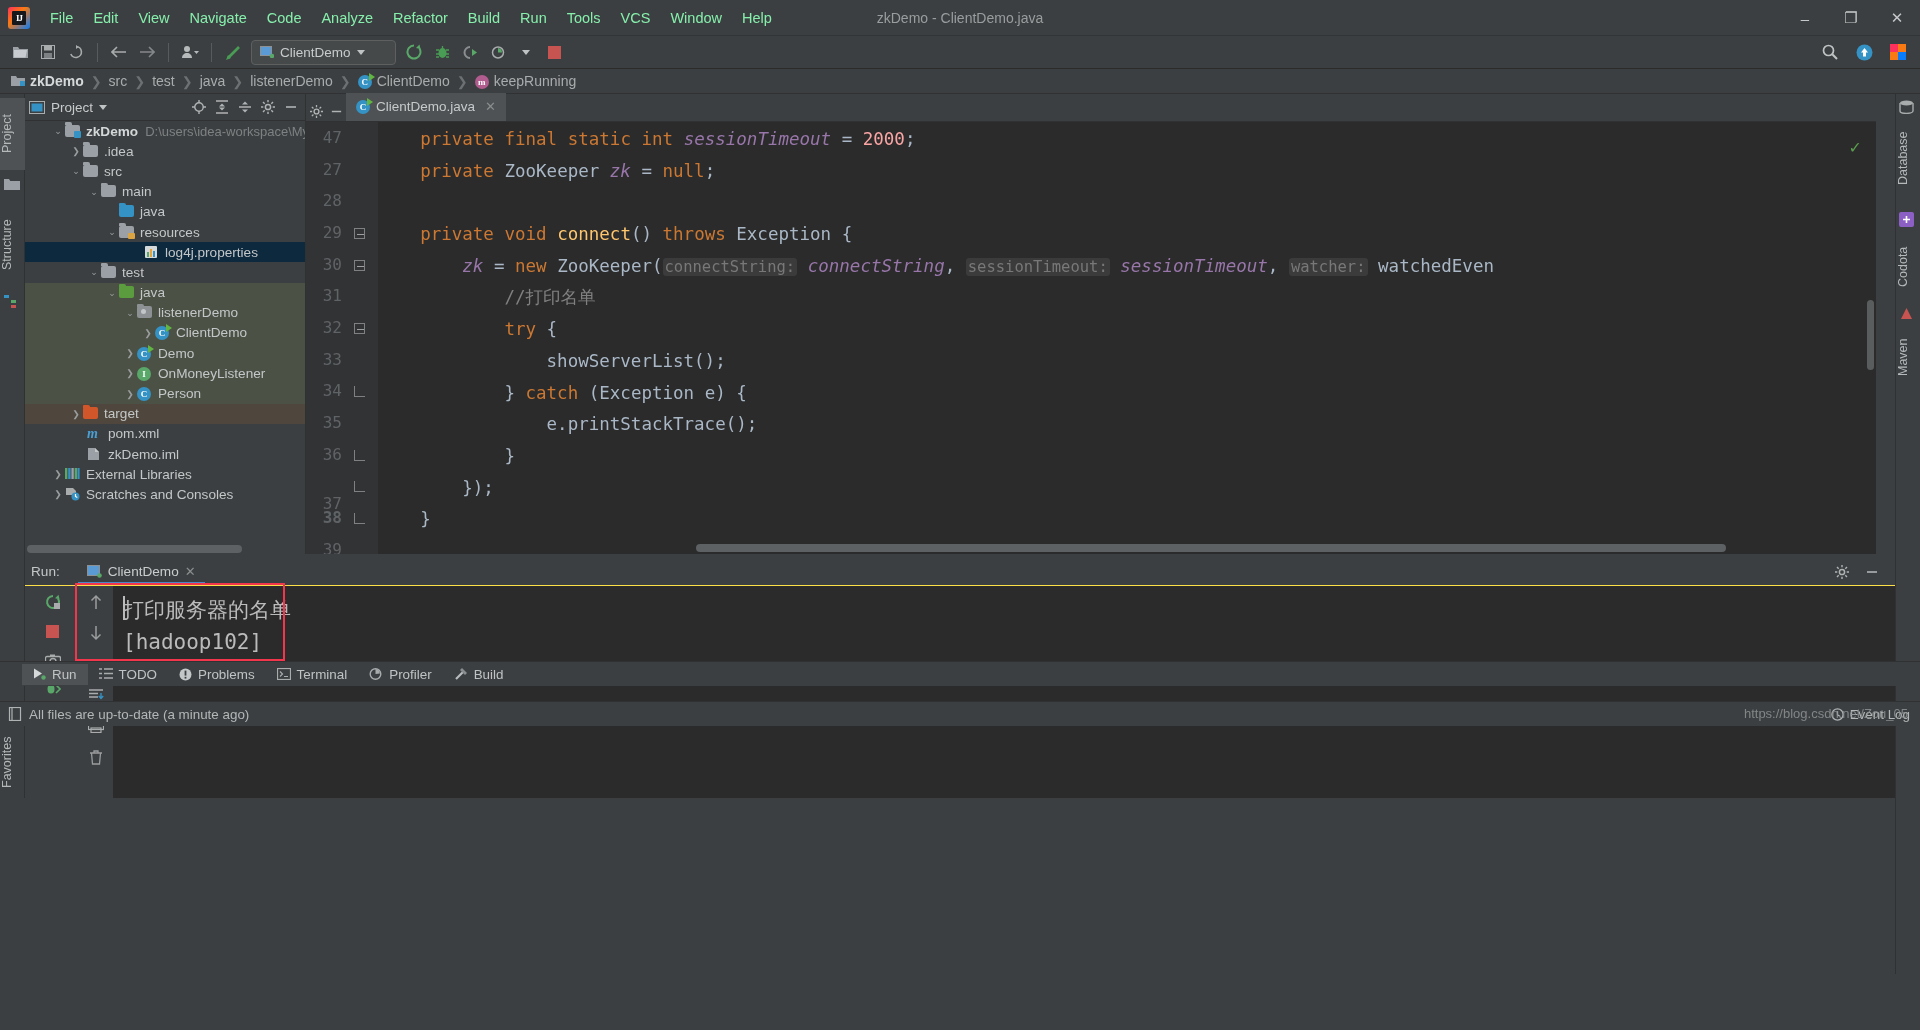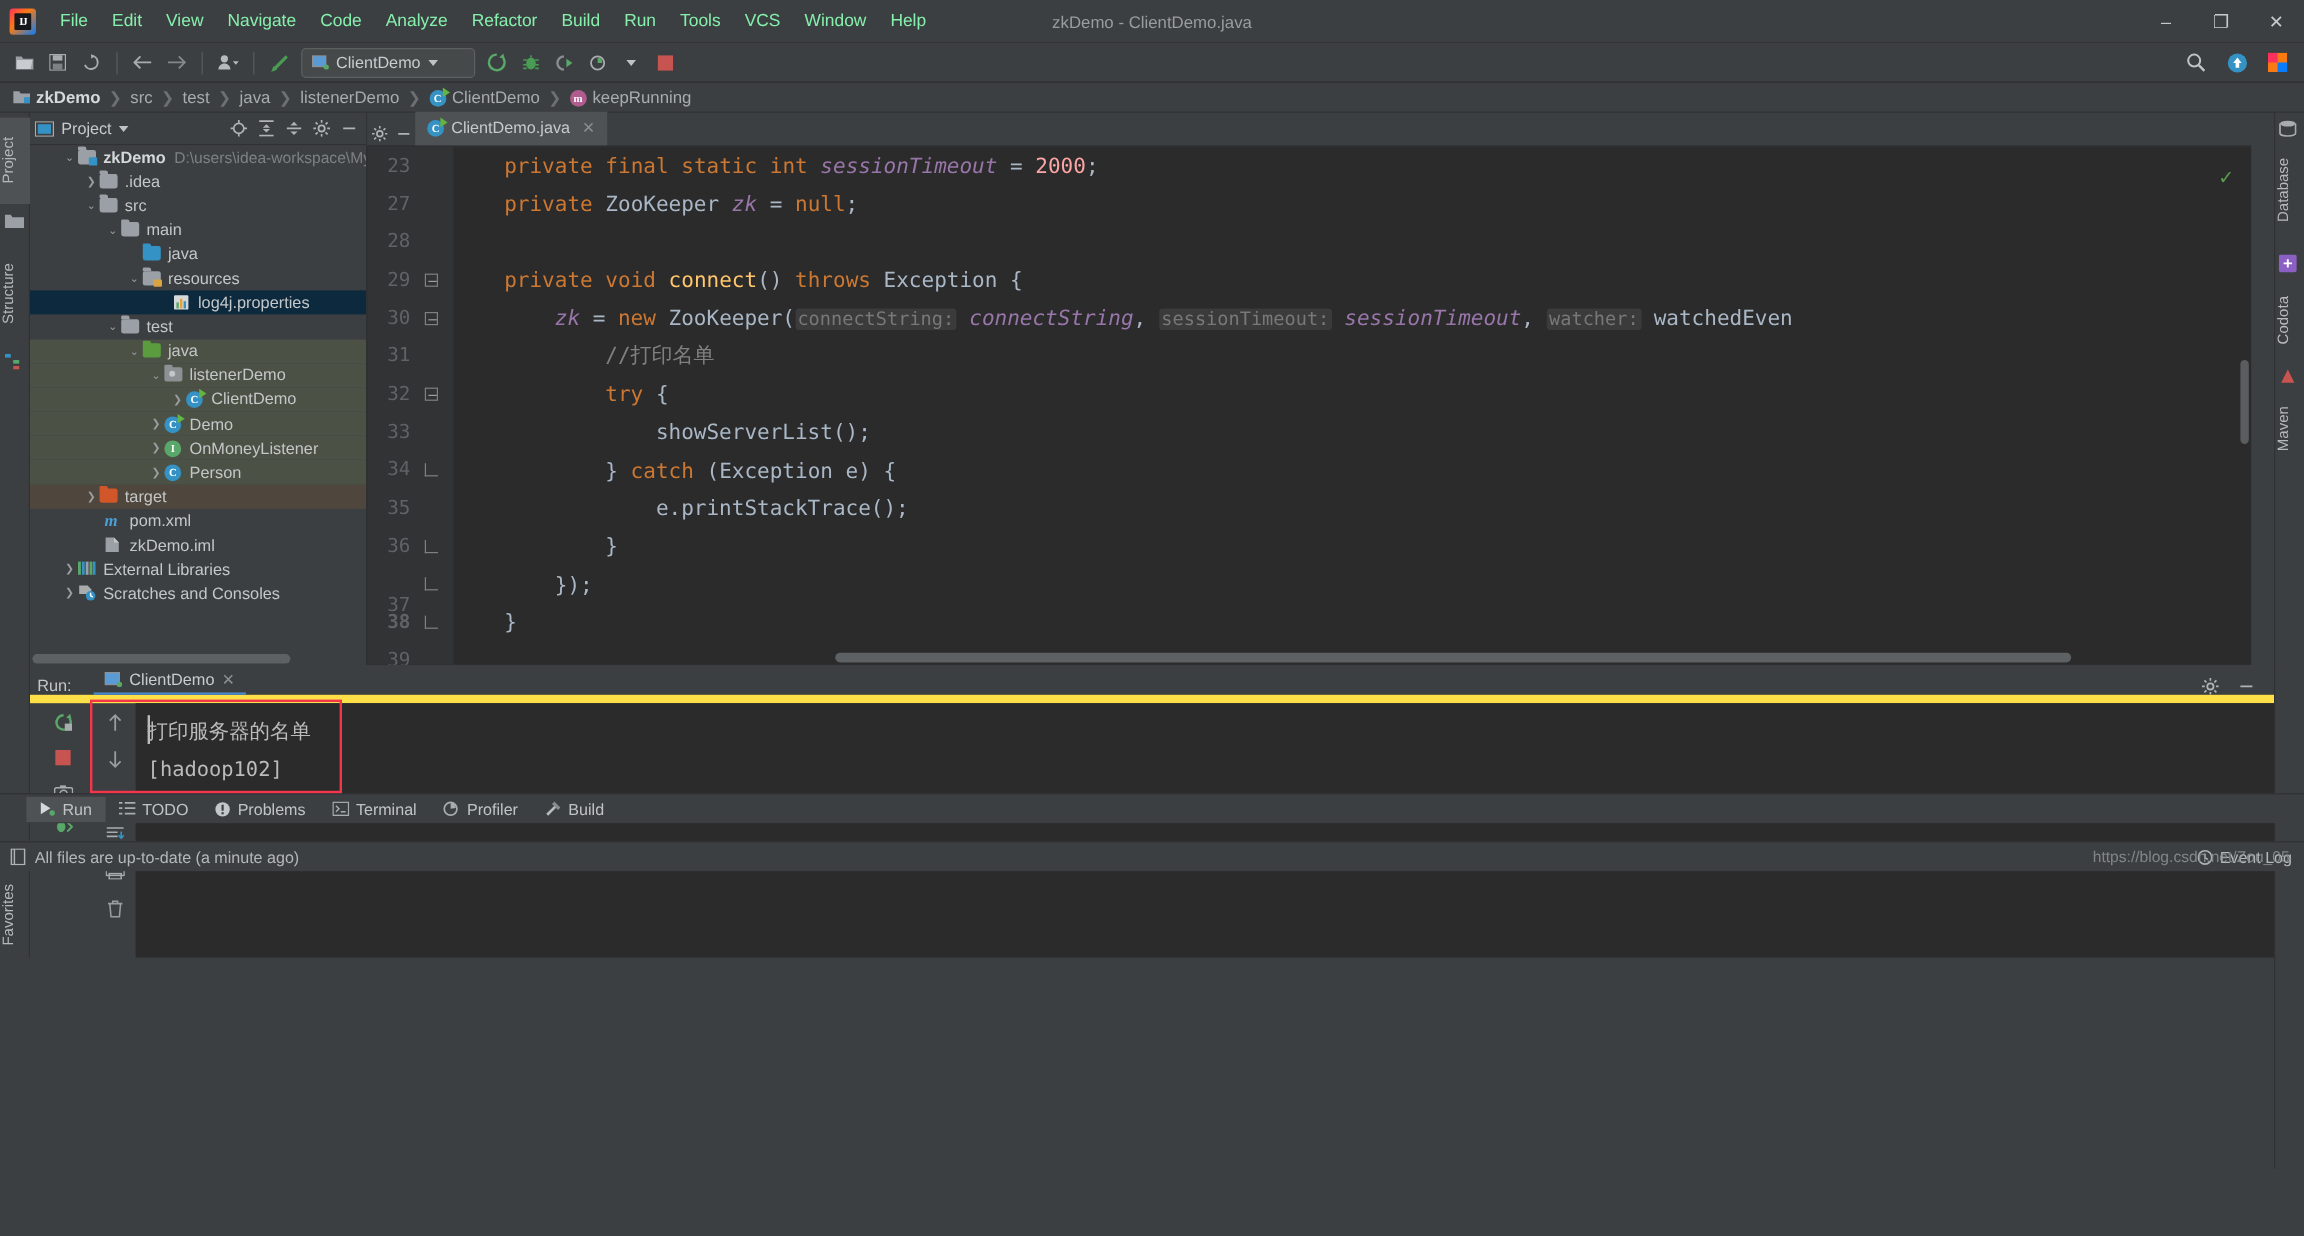--- a/index.html
+++ b/index.html
@@ -212,22 +212,22 @@
     position: absolute; right: 0; top: 94px; width: 25px; height: 880px;
     background: #3c3f41; border-left: 1px solid #2f3133;
   }
 
   
   .runpanel {
     position: absolute; left: 25px; top: 558px; width: 1870px; height: 240px;
     background: #3c3f41;
   }
   .run-head {
-    height: 28px; display: flex; align-items: flex-end; padding-left: 6px; gap: 0px;
-    border-bottom: 7px solid #fde047;
+    height: 28px; display: flex; align-items: center; padding-left: 6px; gap: 0px;
+    border-bottom: 1px solid #fde047;
   }
   .run-label { color: #c4c7c8; font-size: 13.6px; margin-right: 18px; }
   .run-tab {
     display: flex; align-items: center; gap: 6px; padding: 4px 9px 3px 9px;
     color: #c9cccd; font-size: 13.6px; border-bottom: 2px solid #4a88c7;
   }
   .run-tab .x { color: #8b8e8f; font-size: 13px; }
   .run-head-right { margin-left: auto; display: flex; align-items: center; gap: 10px; padding-right: 10px; }
   .rh-ic { color: #a9acad; font-size: 14px; width: 20px; text-align: center; }
 
@@ -240,21 +240,21 @@
     display: flex; flex-direction: column; align-items: center; padding-top: 6px; gap: 11px;
   }
   .rs-ic { width: 22px; height: 20px; display:flex; align-items:center; justify-content:center;
     color: #a9acad; font-size: 14px; }
 
   .console {
     position: absolute; left: 88px; top: 28px; right: 0; bottom: 0;
     background: #2b2b2b; padding: 8px 0 0 10px; overflow: hidden;
   }
   .cons-line {
-    font-family: "DejaVu Sans Mono", monospace; font-size: 17px; line-height: 32px;
+    font-family: "DejaVu Sans Mono", monospace; font-size: 21px; line-height: 32px;
     color: #bbbbbb;
   }
   .cons-caret {
     position: absolute; left: 10px; top: 10px; width: 1.5px; height: 24px; background: #bbb;
   }
   .redbox {
     position: absolute; left: 75px; top: 583px; width: 210px; height: 78px;
     border: 2.5px solid #f4364c; pointer-events: none; z-index: 20;
   }
 
@@ -752,21 +752,21 @@
     </div>
     <div class="ed-tab">
       <span class="cls-ic cls-run" style="background:#3592c4">C</span>
       <span>ClientDemo.java</span>
       <span class="x">✕</span>
     </div>
   </div>
 
   <div class="editor">
     <div class="gutter">
-      <div class="gline" style="top:6px;">23</div>
+      <div class="gline" style="top:6px;">47</div>
       <div class="gline" style="top:38px;">27</div>
       <div class="gline" style="top:69px;">28</div>
       <div class="gline" style="top:101px;">29</div>
       <div class="gline" style="top:133px;">30</div>
       <div class="gline" style="top:164px;">31</div>
       <div class="gline" style="top:196px;">32</div>
       <div class="gline" style="top:228px;">33</div>
       <div class="gline" style="top:259px;">34</div>
       <div class="gline" style="top:291px;">35</div>
       <div class="gline" style="top:323px;">36</div>

